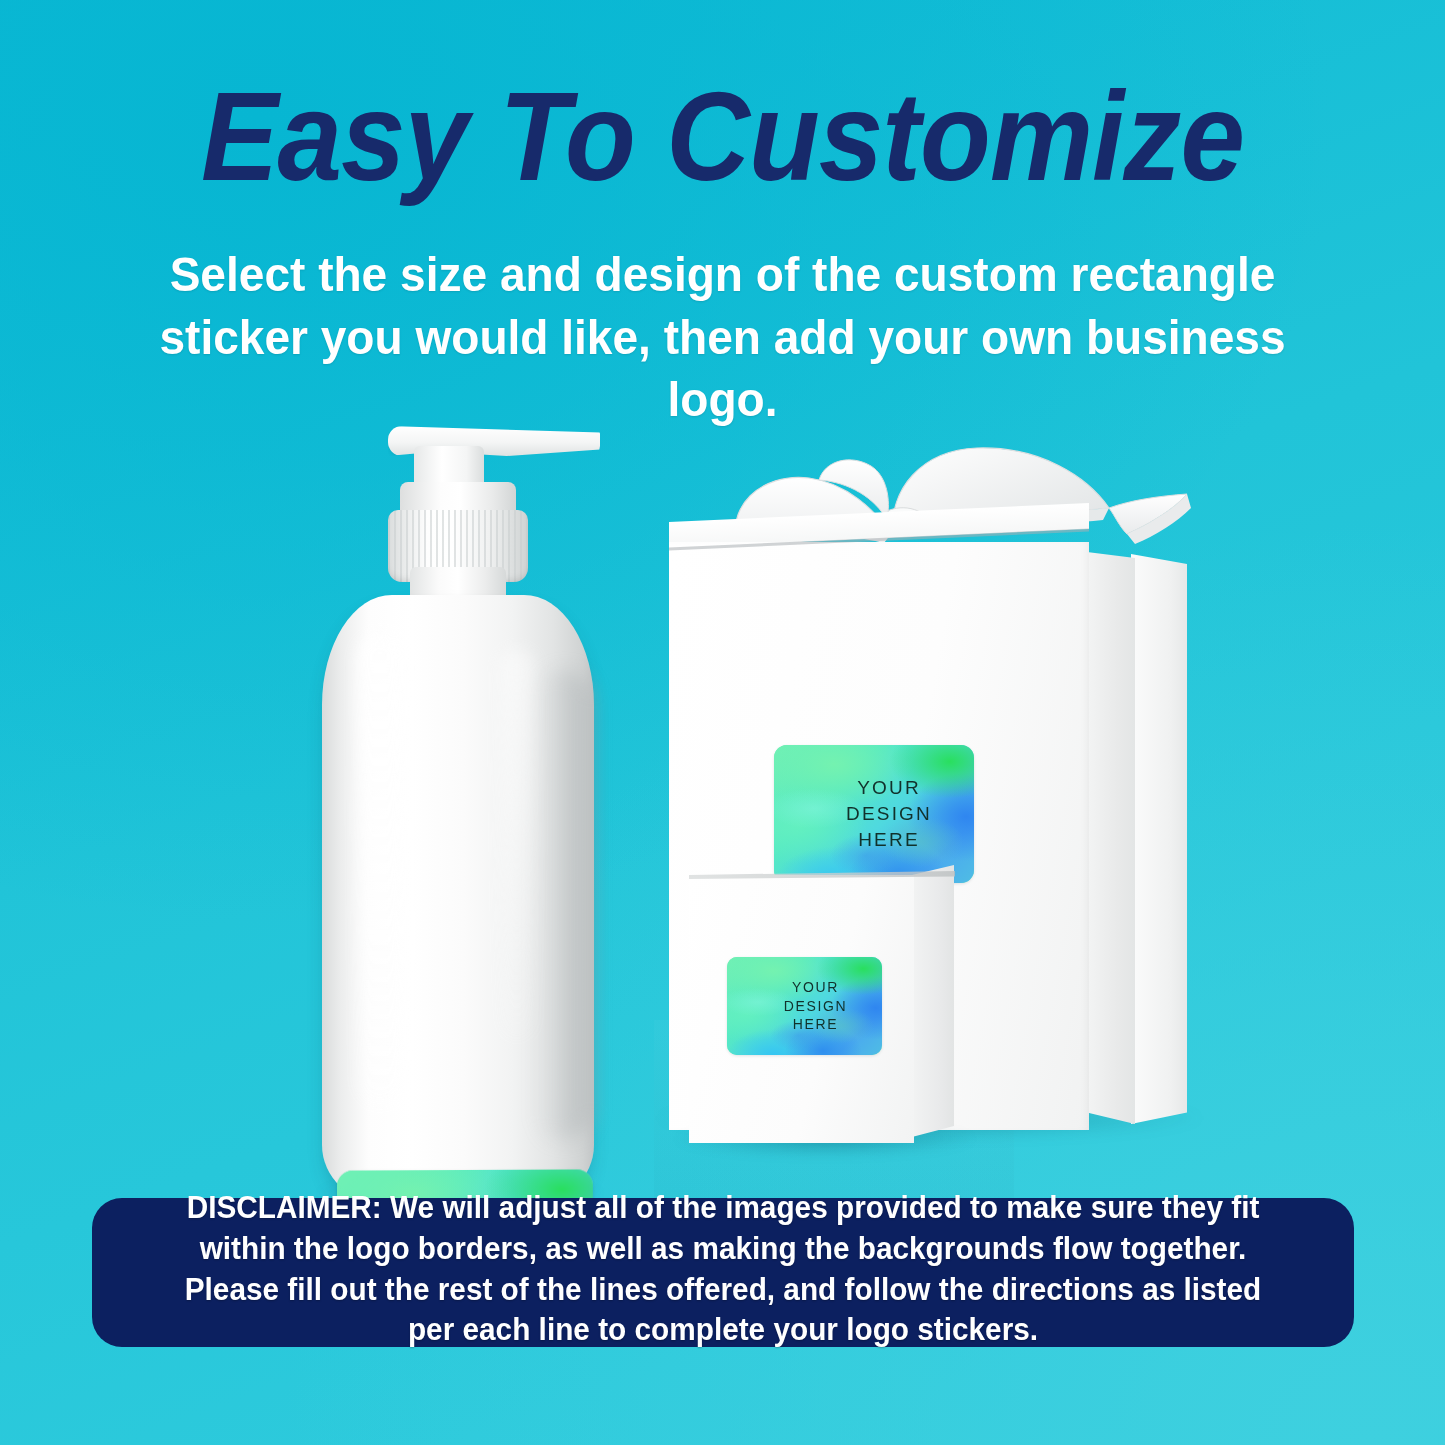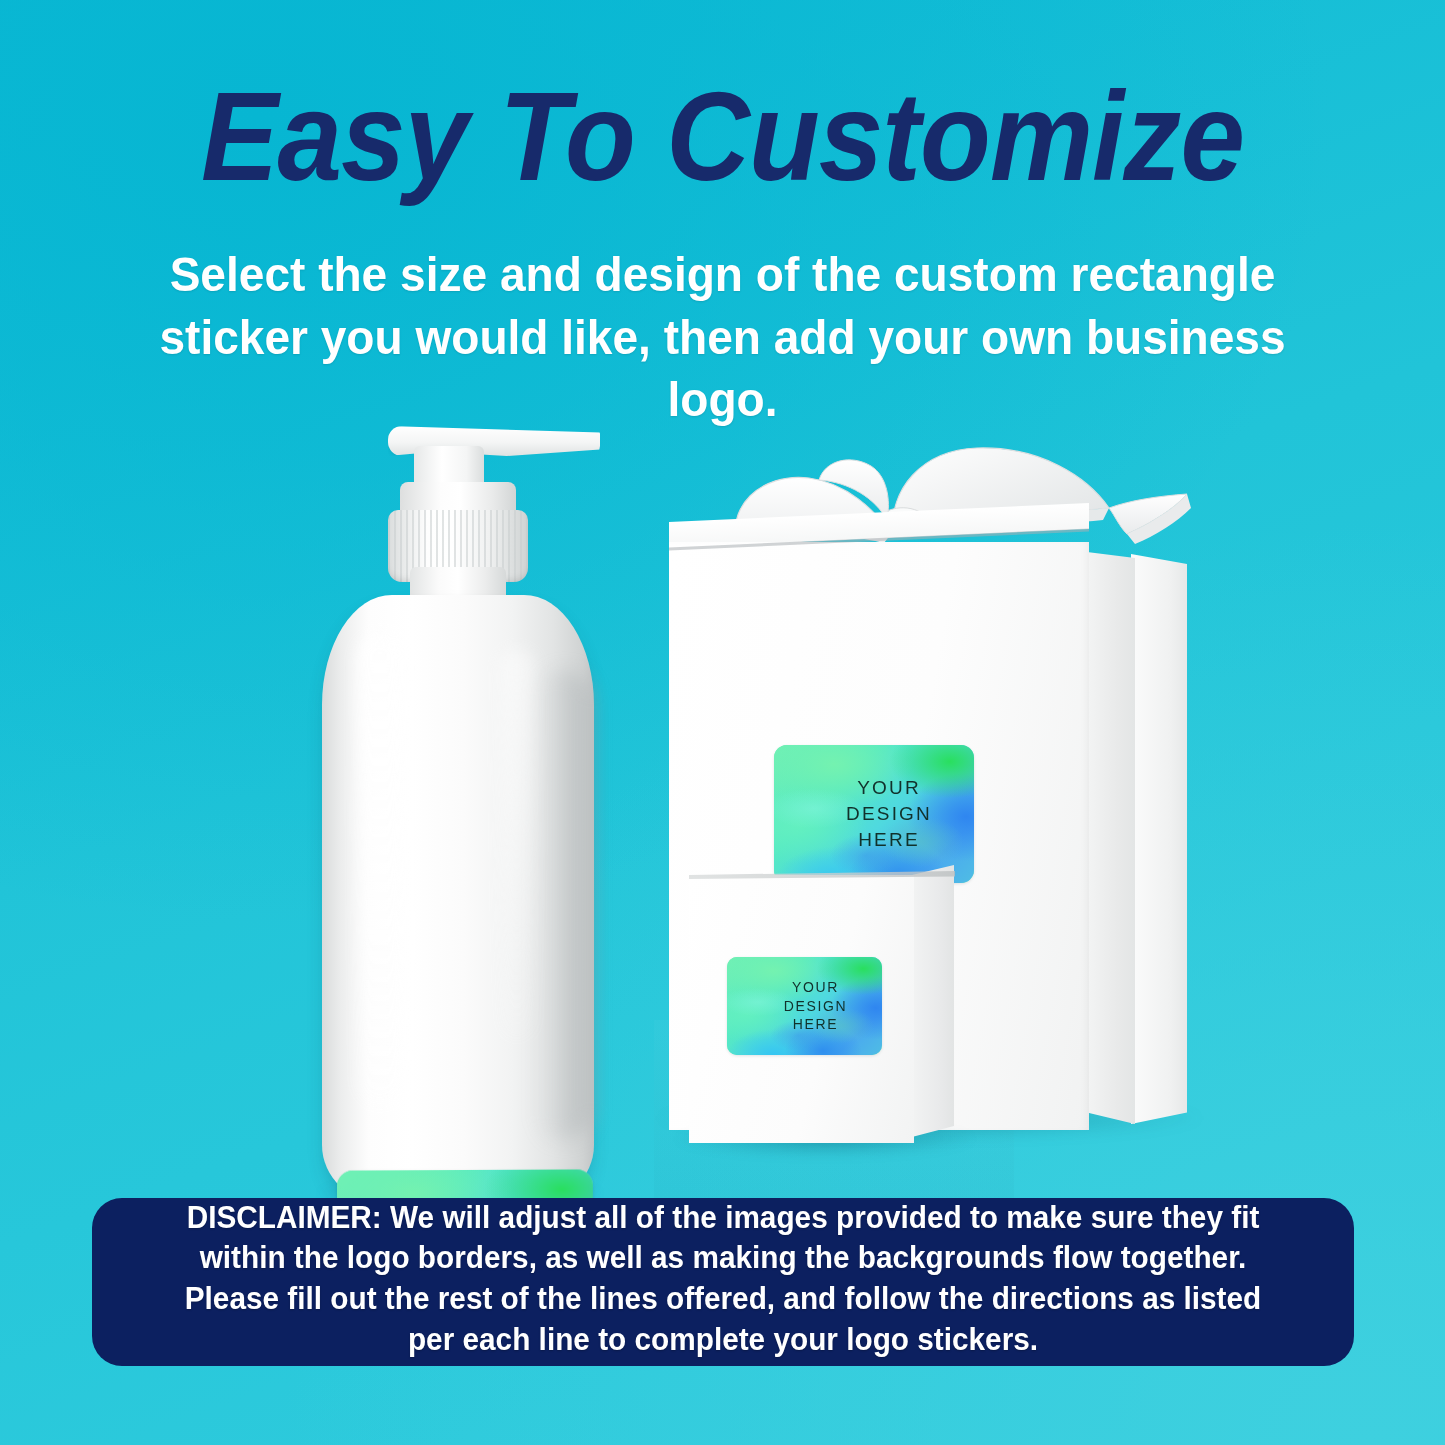--- a/index.html
+++ b/index.html
@@ -225,21 +225,21 @@
   
   #sticker-gift{ left:105px; top:285px; width:200px; height:138px; border-radius:13px; }
   #sticker-gift .txt{ font-size:19px; line-height:1.36; letter-spacing:2.2px; padding-left:30px; }
 
   
   #sticker-small{ left:38px; top:92px; width:155px; height:98px; border-radius:10px; }
   #sticker-small .txt{ font-size:14px; line-height:1.35; letter-spacing:1.6px; padding-left:22px; }
 
   
   .disclaimer{
-    position:absolute; left:92px; top:1198px; width:1262px; height:168px;
+    position:absolute; left:92px; top:1198px; width:1262px; height:149px;
     background:#0c2060;
     border-radius:30px;
     display:flex; align-items:center; justify-content:center;
     padding:12px 56px 18px;
   }
   .disclaimer p{
     color:#ffffff; text-align:center;
     font-size:31px; line-height:1.31; font-weight:bold;
     transform:scaleX(0.96);
     text-shadow:0 1px 2px rgba(0,0,0,.25);

